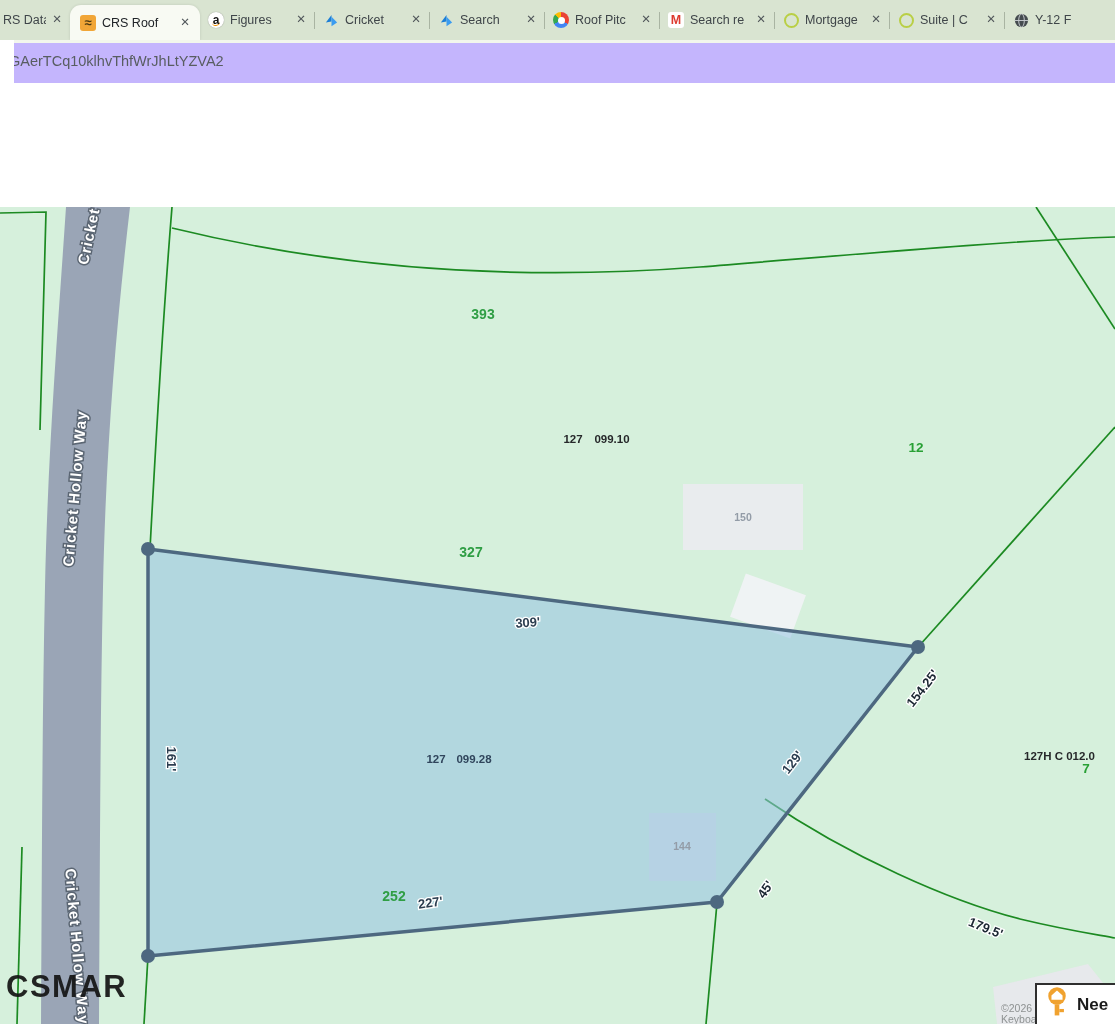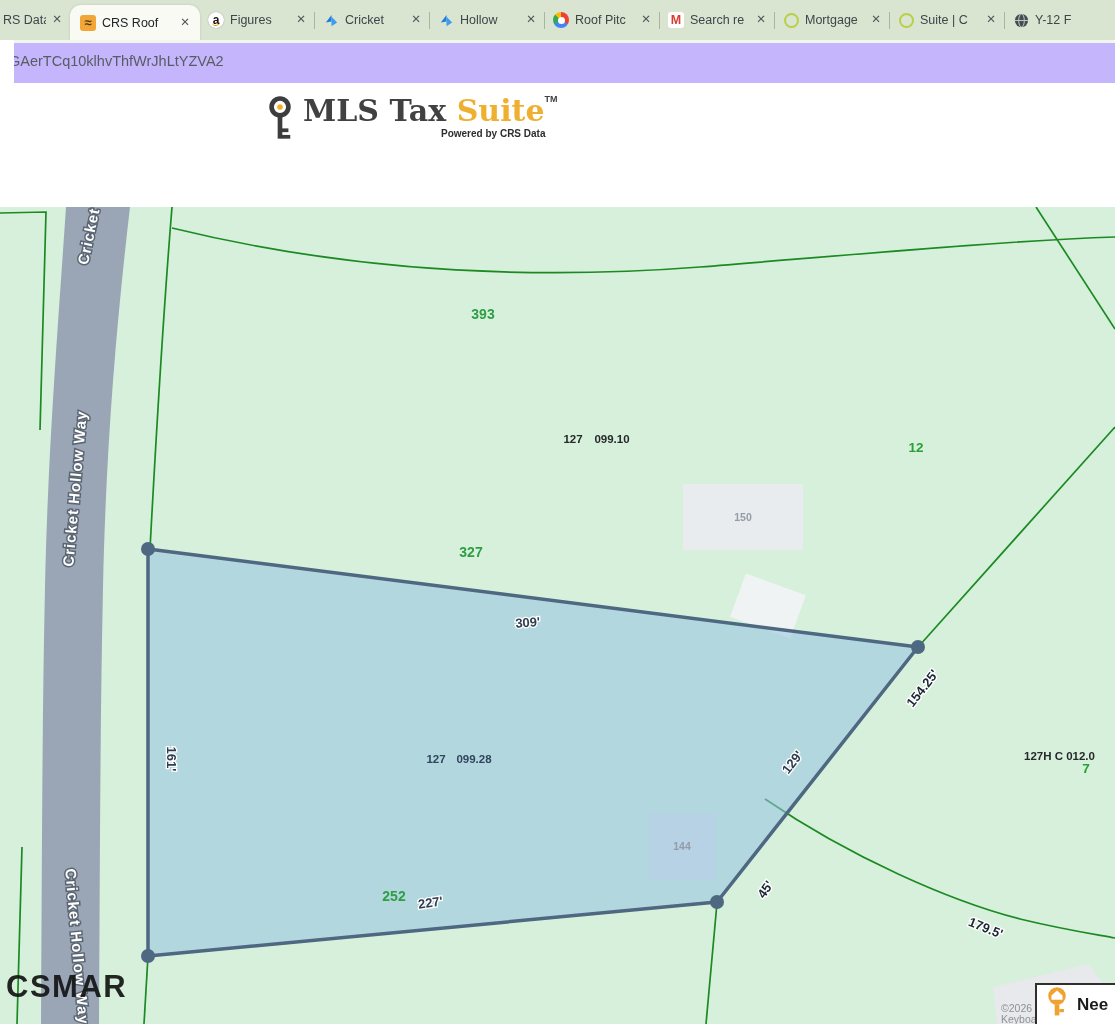--- a/index.html
+++ b/index.html
@@ -113,21 +113,21 @@
 
   <span class="tdivider"></span>
 
   <div class="tab tab-inactive">
     <span class="ticon icon-sd">
         <svg width="15" height="15" viewBox="0 0 16 16">
           <path d="M2 10 L8 2 L8 9 Z" fill="#1c7ed6"></path>
           <path d="M8 4 L14 10 L8 14 Z" fill="#3b9cf0"></path>
         </svg>
       </span>
-    <span class="tlabel">Hollow</span>
+    <span class="tlabel">Search</span>
     <span class="tclose">✕</span>
   </div>
 
   <span class="tdivider"></span>
 
   <div class="tab tab-inactive">
     <span class="ticon icon-chrome"></span>
     <span class="tlabel">Roof Pitc</span>
     <span class="tclose">✕</span>
   </div>
@@ -172,38 +172,20 @@
       </span>
     <span class="tlabel">Y-12 F</span>
   </div>
 </div>
 
 <div class="urlzone">
   <span class="urltext">GAerTCq10klhvThfWrJhLtYZVA2</span>
 </div>
 
 <div class="header">
-  <div class="logo">
-    <span>
-      <svg width="28" height="50" viewBox="0 0 30 52">
-        <circle cx="15" cy="12" r="9" fill="none" stroke="#3d3d3d" stroke-width="5"></circle>
-        <rect x="12.5" y="20" width="5" height="26" fill="#3d3d3d"></rect>
-        <rect x="17" y="35" width="7" height="4" fill="#3d3d3d"></rect>
-        <rect x="17" y="42" width="9" height="4" fill="#3d3d3d"></rect>
-        <circle cx="15" cy="12" r="3" fill="#f0b02f"></circle>
-      </svg>
-    </span>
-    <div class="logo-textcol">
-      <div class="logo-main">
-        <span>MLS Tax</span>
-        <span class="logo-gold">Suite</span><sup class="logo-tm">TM</sup>
-      </div>
-      <div class="tagline">Powered by CRS Data</div>
-    </div>
-  </div>
 </div>
 
 <div class="map">
 <svg width="1115" height="817" viewBox="0 0 1115 817">
 
   <path fill="#9aa5b6" d="M66,0 L130,0 C116,120 106,240 103,380 C100,520 100,660 99,817 L41,817 C42,660 42,520 45,380 C48,240 58,120 66,0 Z"></path>
 
   <path class="greenline" d="M0,6 L46,5 L40,223"></path>
   <path class="greenline" d="M172,0 C163,110 156,230 150,342"></path>
   <path class="greenline" d="M148,749 L144,817"></path>

